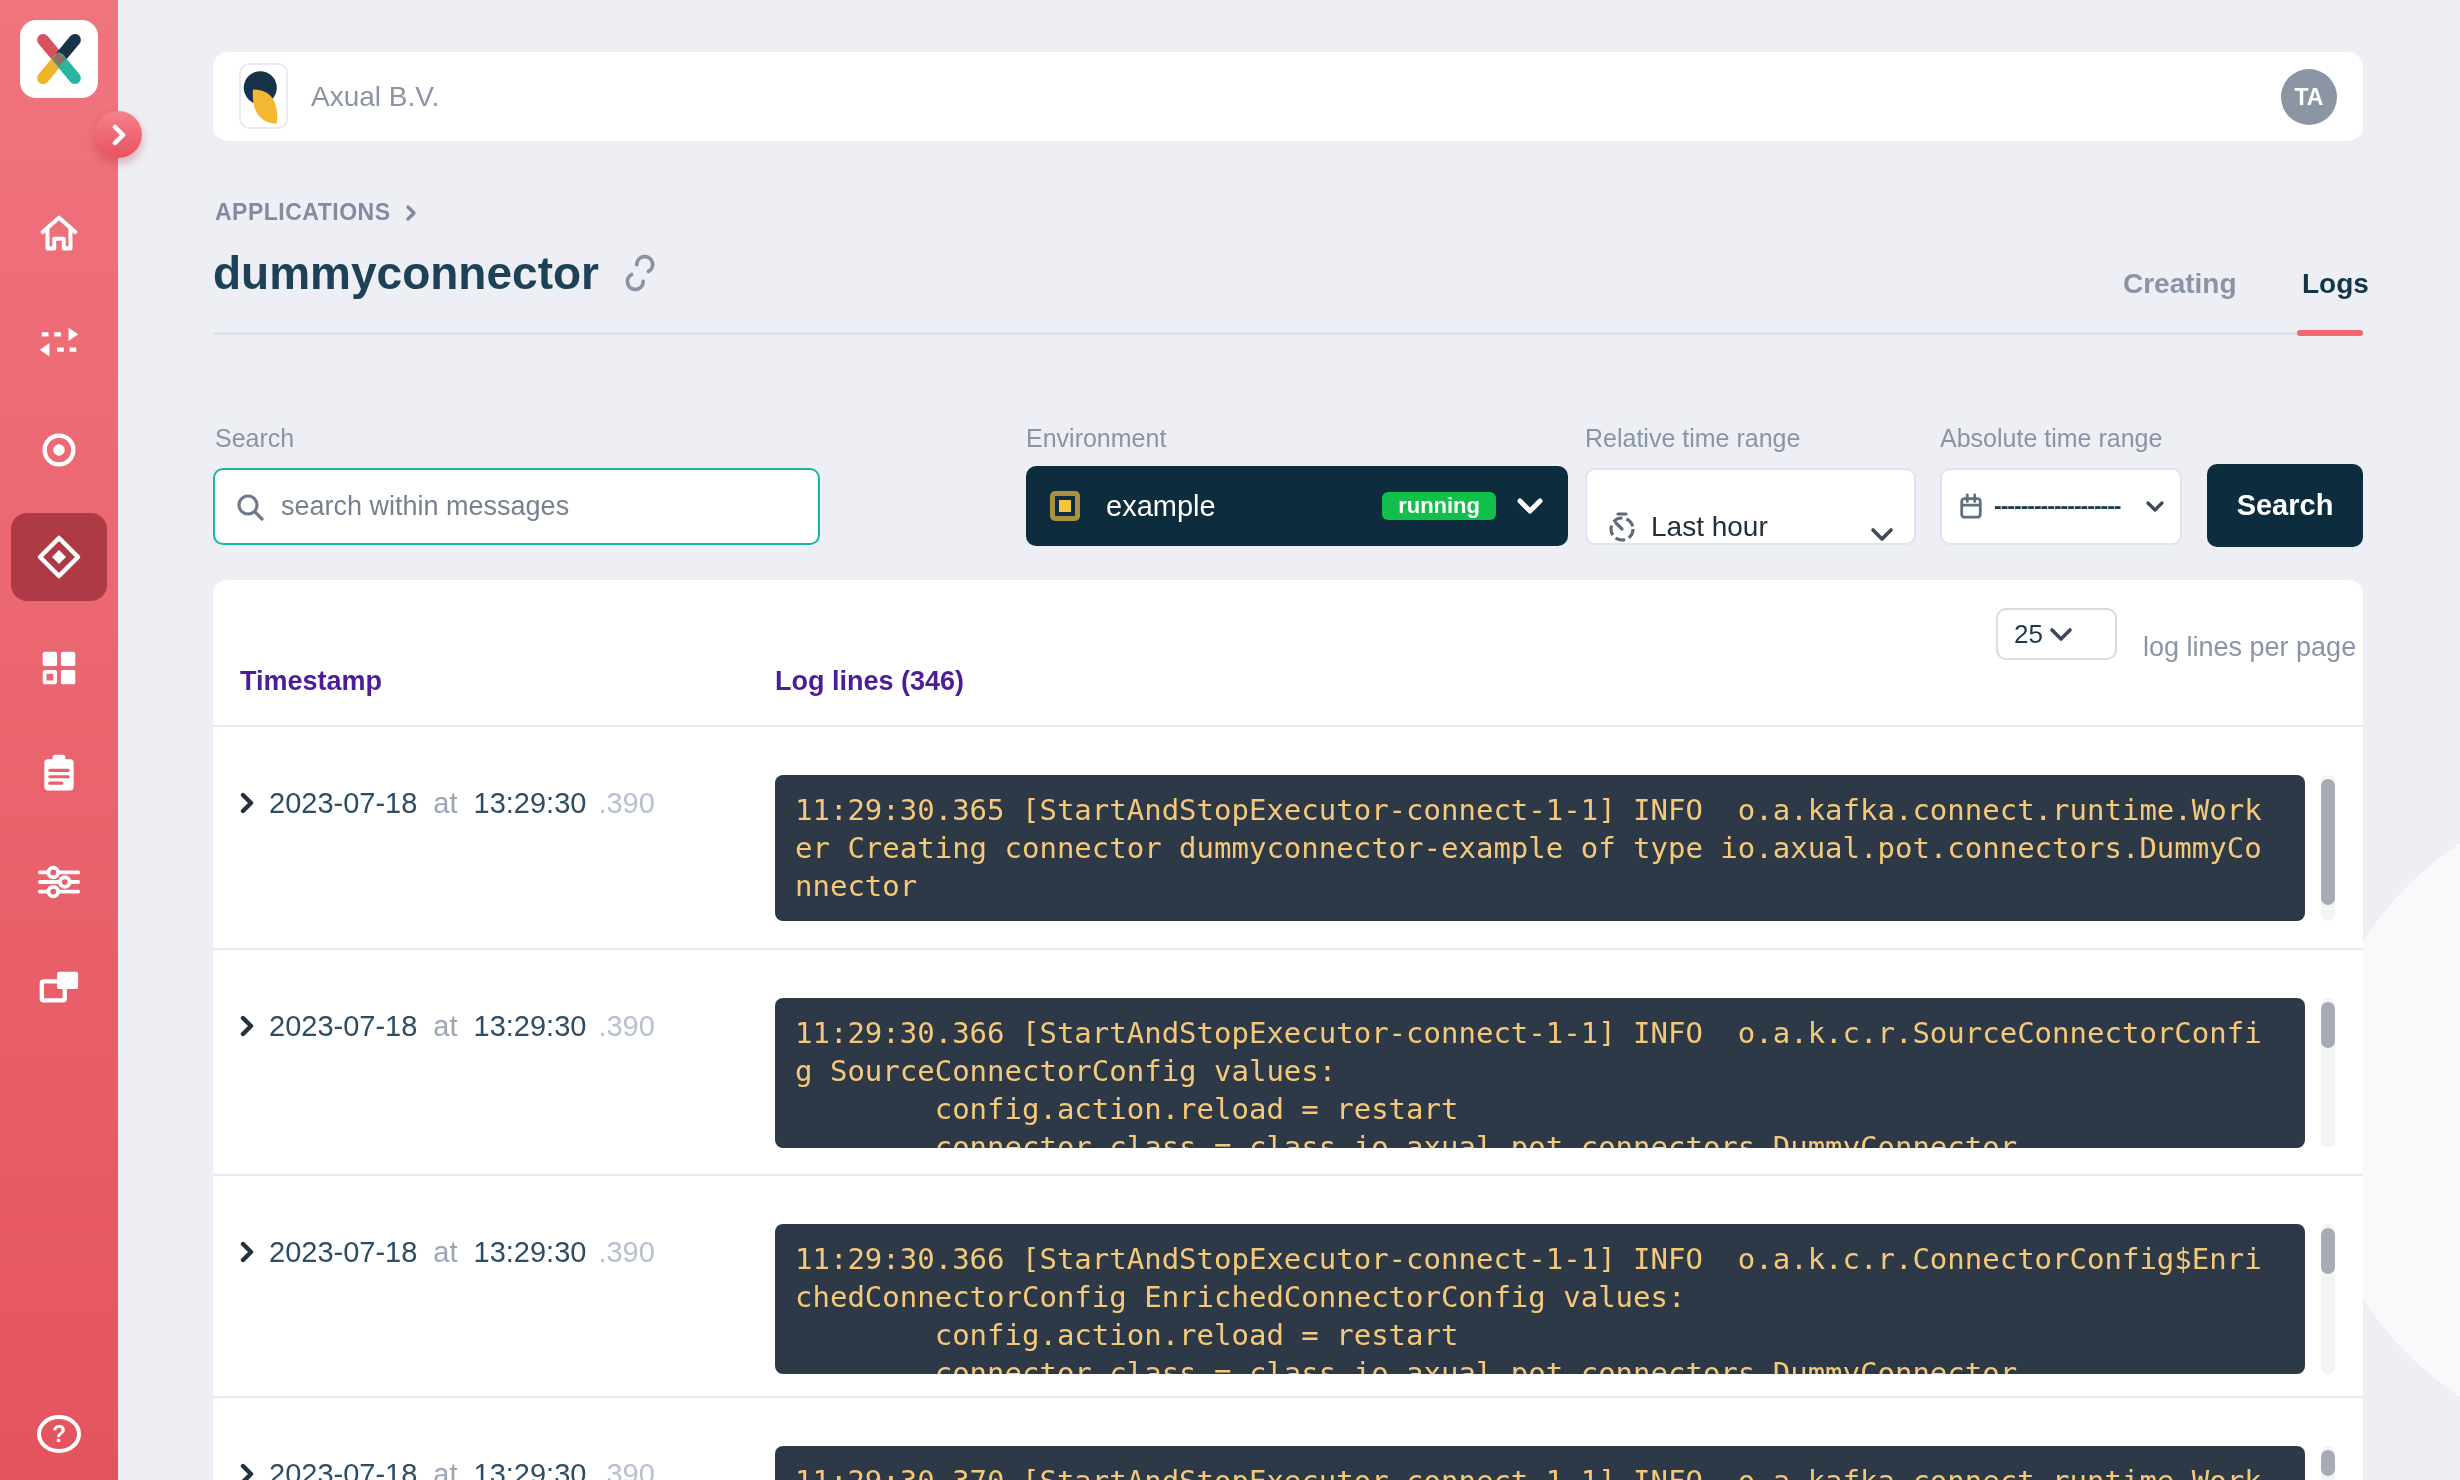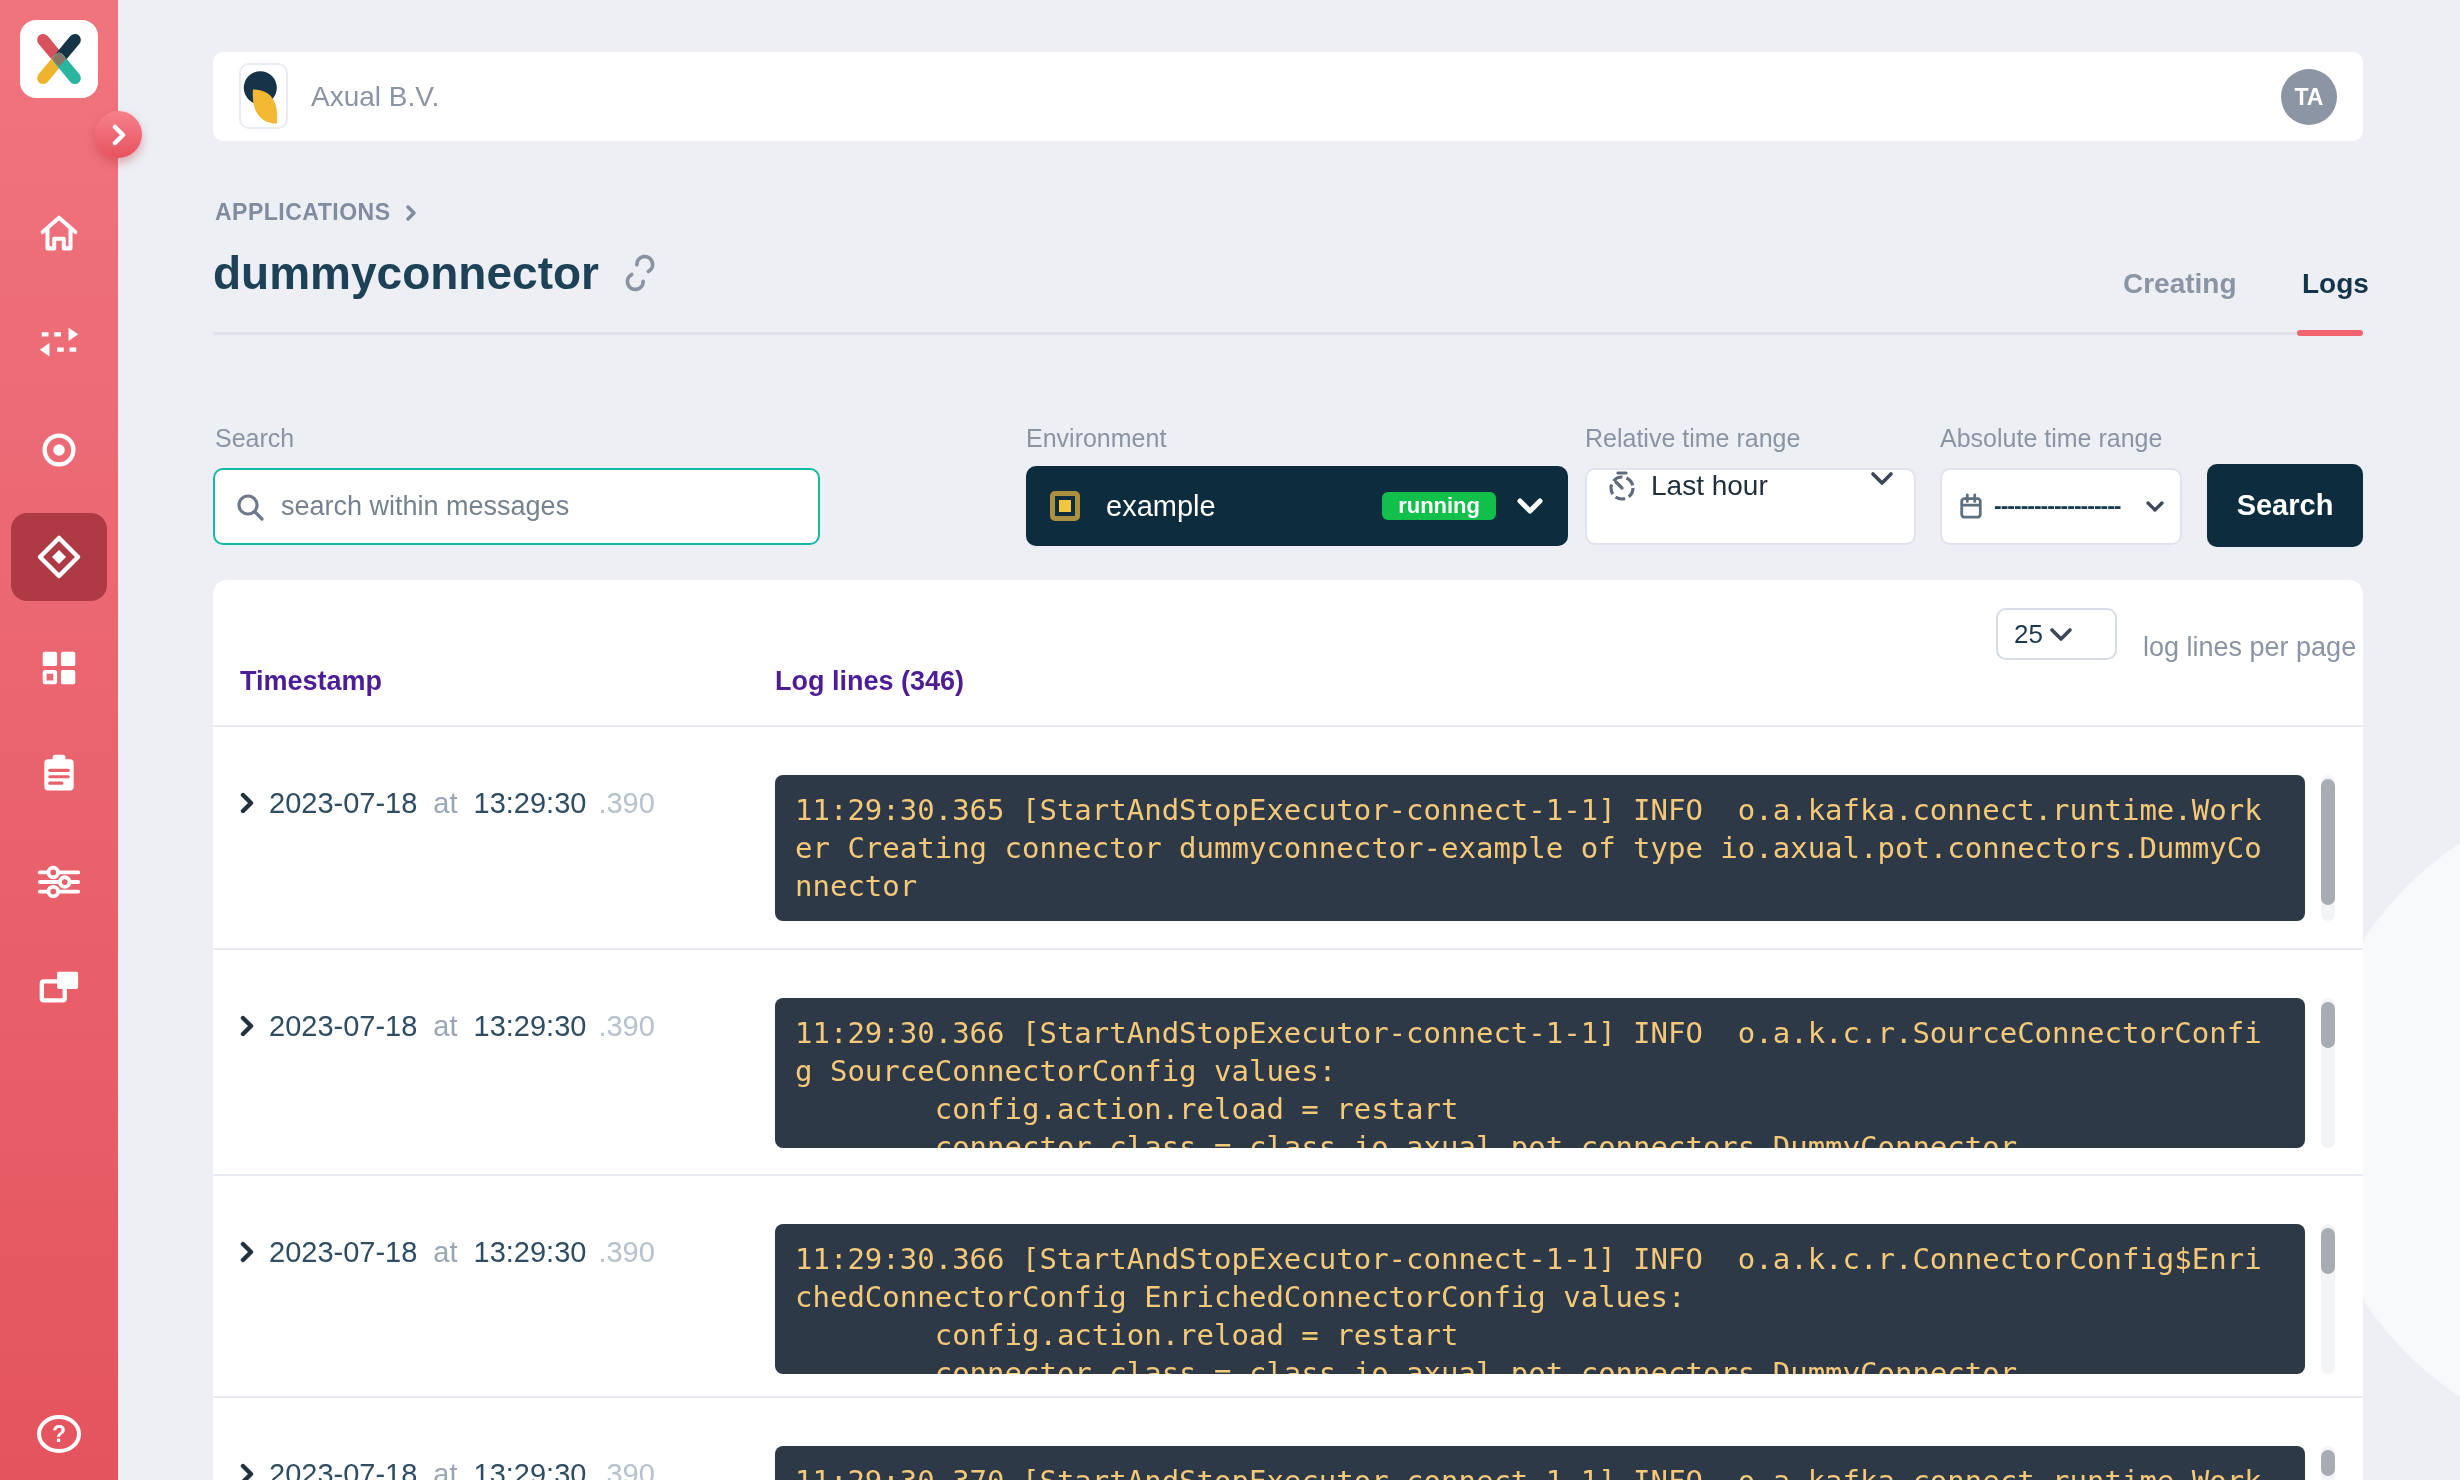--- a/index.html
+++ b/index.html
@@ -26,21 +26,21 @@
     display:flex; align-items:center; justify-content:center; z-index:6; cursor:pointer; }
   .side-item { position:absolute; left:0; width:118px; height:86px;
     display:flex; align-items:center; justify-content:center; cursor:pointer; }
   .side-item.active { left:11px; width:96px; height:88px; background:#ae3a45; border-radius:16px; }
   .si-home{top:191px} .si-flows{top:299px} .si-topics{top:407px} .si-apps{top:513px}
   .si-browse{top:625px} .si-tasks{top:731px} .si-sliders{top:839px} .si-inst{top:946px}
   .si-help{top:1391px}
 
   
   .header-card { position:absolute; left:213px; top:52px; width:2150px; height:89px;
-    background:#fff; border-radius:10px; z-index:2; }
+    background:#fff; border-radius:15px; z-index:2; }
   .org-logo { position:absolute; left:26px; top:11px; width:49px; height:66px;
     border:2px solid #e8ebf3; border-radius:10px; background:#fff; overflow:hidden; }
   .org-name { position:absolute; left:98px; top:0; height:89px; display:flex; align-items:center;
     font-size:28px; color:#8a94a5; }
   .avatar { position:absolute; right:26px; top:17px; width:56px; height:56px; border-radius:50%;
     background:#8b95a3; color:#fff; font-size:23px; font-weight:bold;
     display:flex; align-items:center; justify-content:center; cursor:pointer; }
 
   
   .breadcrumb { position:absolute; left:215px; top:199px; display:flex; align-items:center; gap:14px;
@@ -66,21 +66,21 @@
   .env-box { position:absolute; left:1026px; top:466px; width:542px; height:80px; background:#0d2c3d;
     border-radius:10px; display:flex; align-items:center; padding:0 24px; z-index:2; cursor:pointer; }
   .env-sq { width:30px; height:30px; border:5px solid #ab913f; border-radius:5px;
     display:flex; align-items:center; justify-content:center; }
   .env-sq span { width:12px; height:12px; background:#f4c63d; display:block; }
   .env-name { color:#fff; font-size:29px; margin-left:26px; flex:1; }
   .badge { background:#10c04a; color:#fff; font-size:22px; font-weight:bold;
     padding:1px 16px; border-radius:6px; margin-right:20px; }
 
   .rel-box { position:absolute; left:1585px; top:468px; width:331px; height:77px; background:#fff;
-    border:2px solid #dfe3ed; border-radius:10px; display:flex; align-items:flex-start; padding:0 20px; gap:14px; z-index:2; cursor:pointer; }
+    border:2px solid #dfe3ed; border-radius:10px; display:flex; align-items:flex-end; padding:0 20px; gap:14px; z-index:2; cursor:pointer; }
   .rel-val { font-size:28px; color:#20303c; flex:1; }
   .abs-box { position:absolute; left:1940px; top:468px; width:242px; height:77px; background:#fff;
     border:2px solid #dfe3ed; border-radius:10px; display:flex; align-items:center; padding:0 16px; gap:10px; z-index:2; cursor:pointer; }
   .abs-val { font-size:23px; font-weight:bold; color:#1d3d52; letter-spacing:-1px; flex:1; white-space:nowrap; overflow:hidden; }
   .search-btn { position:absolute; left:2207px; top:464px; width:156px; height:83px; background:#0d2d3e;
     border:none; border-radius:10px; color:#fff; font-size:29px; font-weight:bold;
     font-family:"Liberation Sans",sans-serif; z-index:2; cursor:pointer; }
 
   
   .table-card { position:absolute; left:213px; top:580px; width:2150px; height:900px;

